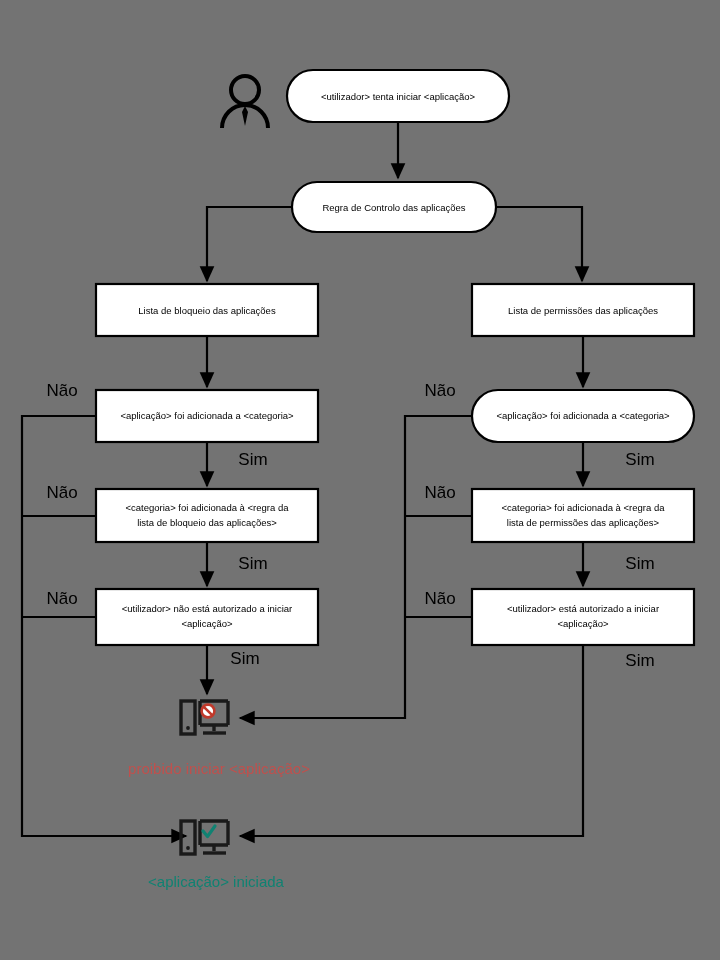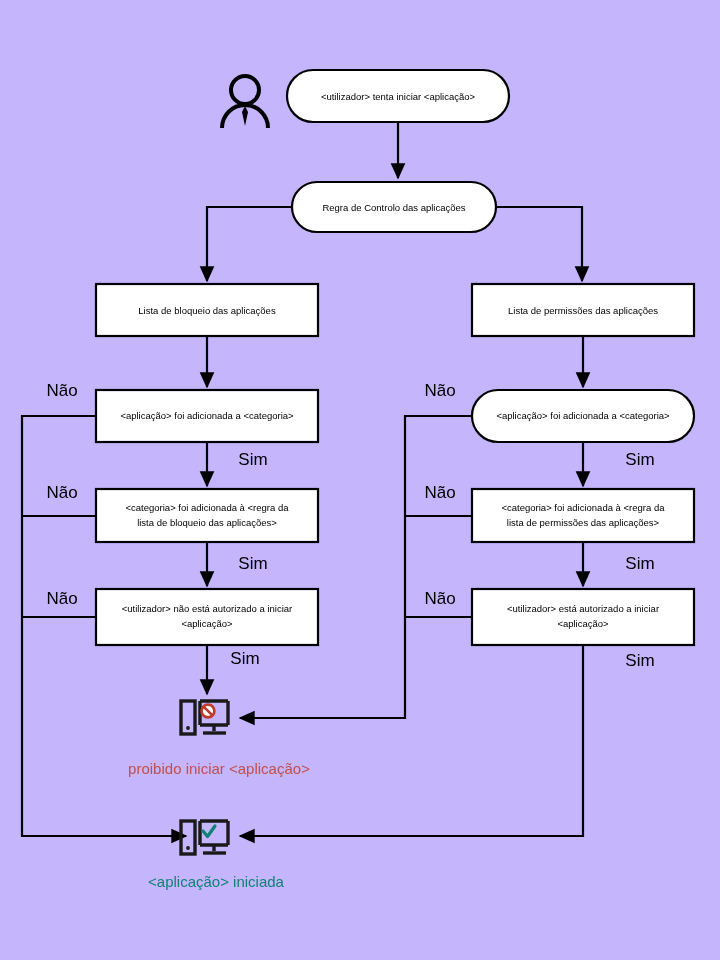--- a/index.html
+++ b/index.html
@@ -4,21 +4,21 @@
 <style>
   html, body {
     margin: 0;
     padding: 0;
     background: #ffffff;
   }
   #diagram-root {
     position: relative;
     width: 720px;
     height: 960px;
-    background: #c4b5fd;
+    background: #737373;
     font-family: "Liberation Sans", sans-serif;
     overflow: hidden;
   }
   svg.flow {
     position: absolute;
     top: 0;
     left: 0;
     width: 720px;
     height: 960px;
   }

